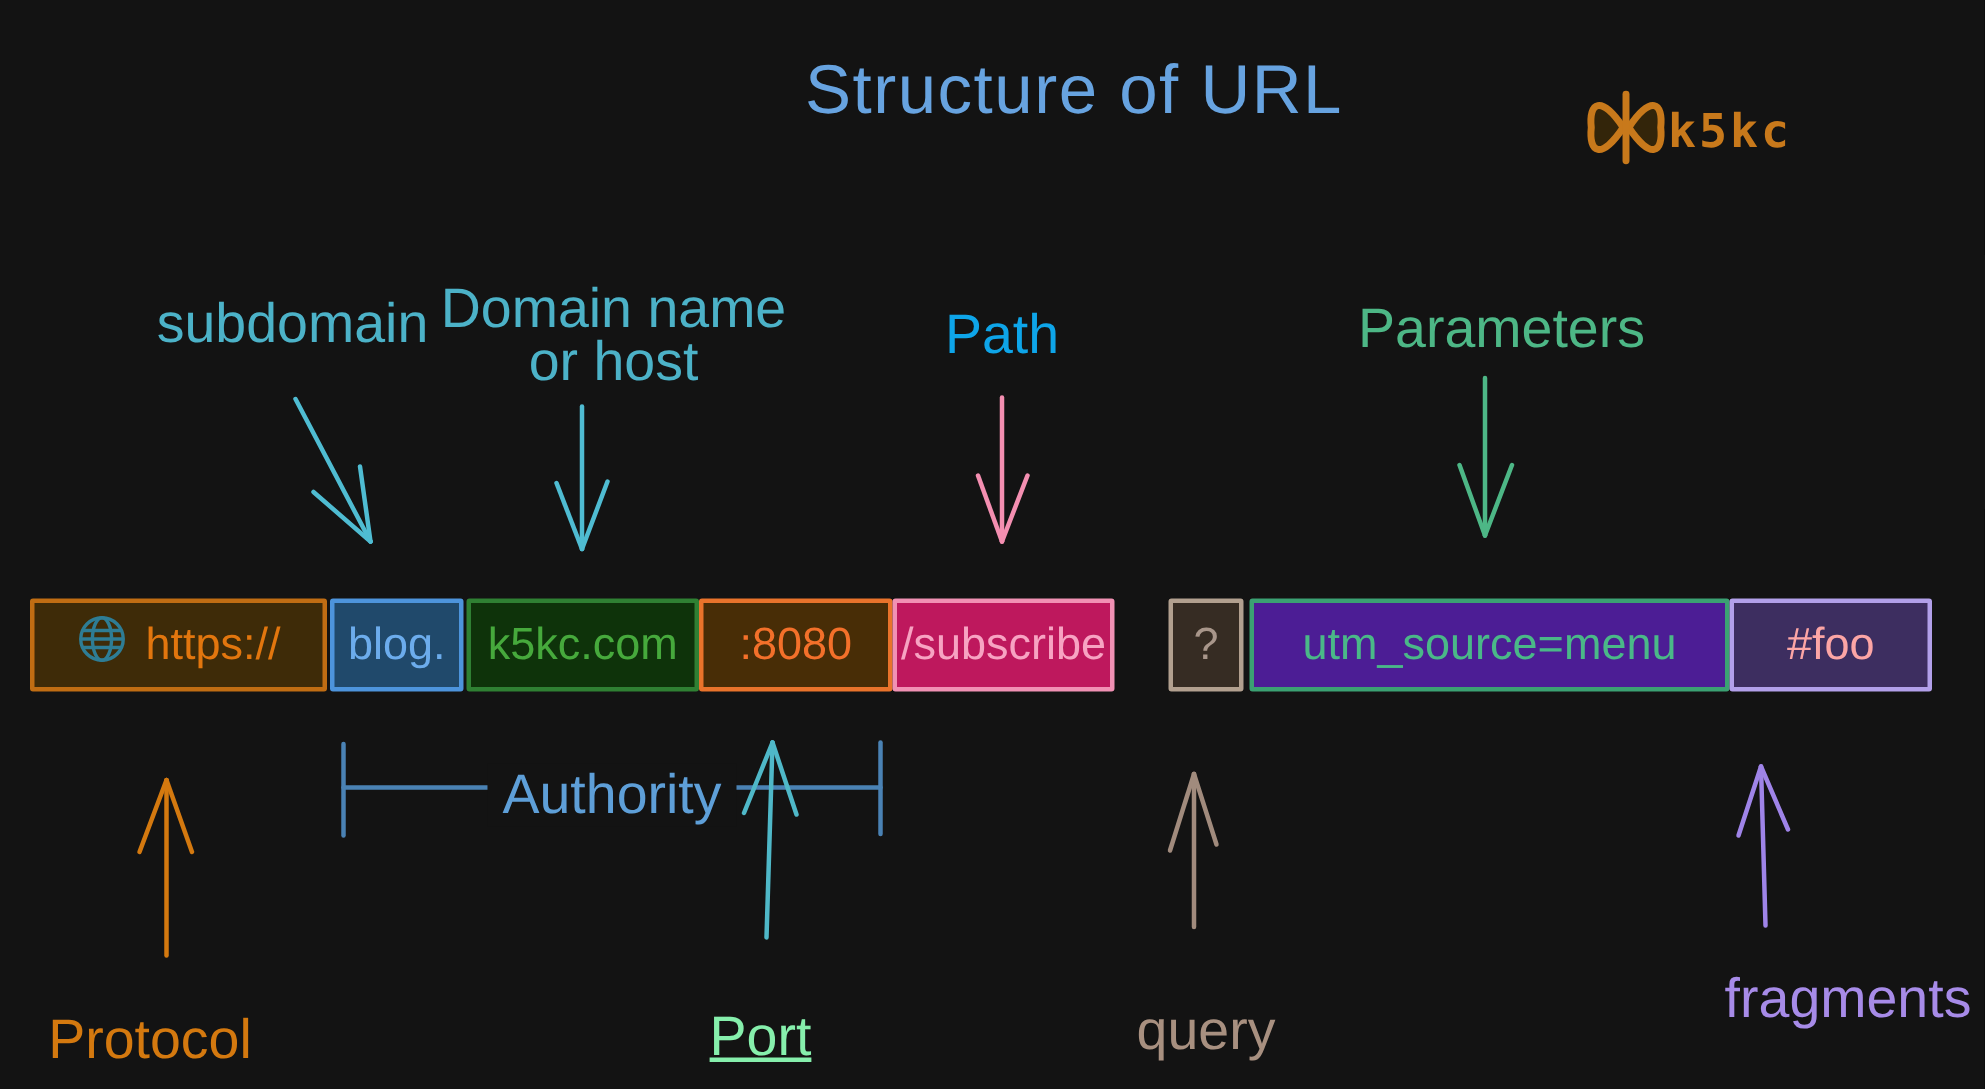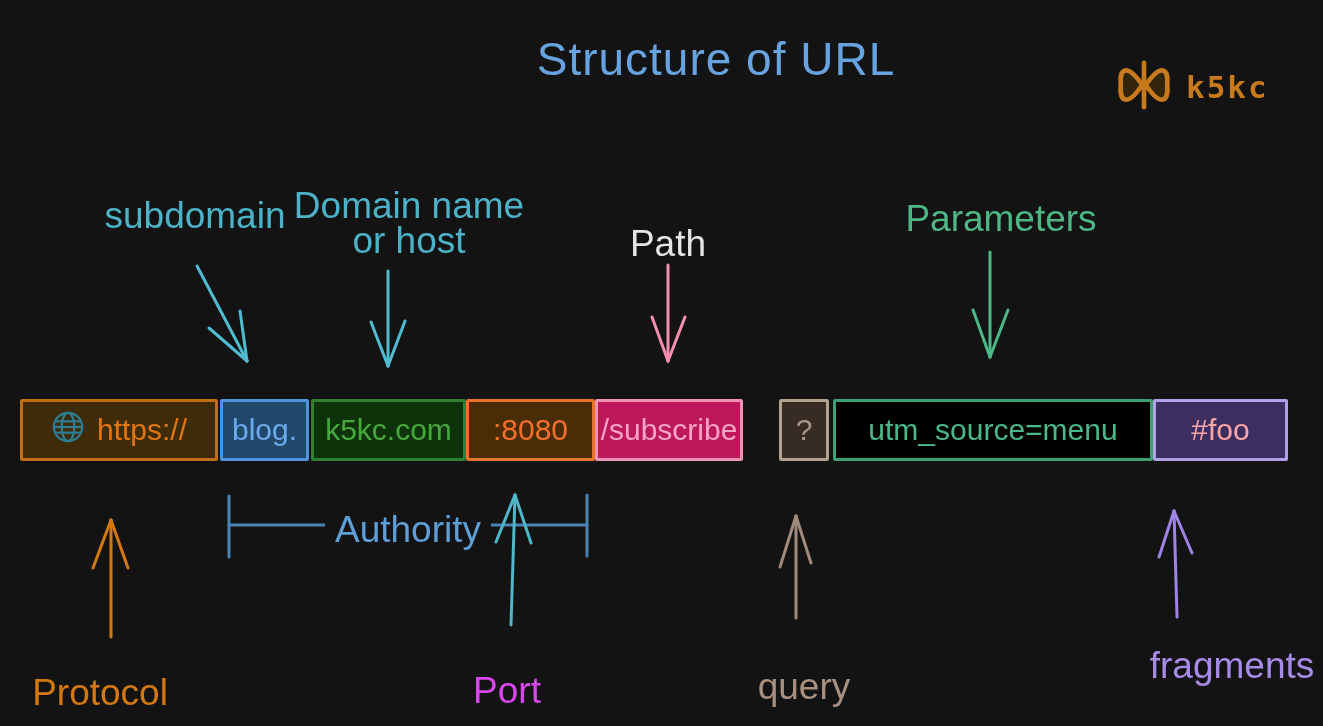--- a/index.html
+++ b/index.html
@@ -4,44 +4,44 @@
 <style>
   html,body{margin:0;padding:0;background:#0d0d0d;}
   .canvas{
     position:relative;width:1323px;height:726px;background:#131313;
     font-family:"Liberation Sans",sans-serif;overflow:hidden;
   }
   .title{
     position:absolute;top:32px;left:716px;transform:translateX(-50%);
     font-size:46px;color:#67a3e0;white-space:nowrap;letter-spacing:1px;text-align:center;
   }
-  .brand{position:absolute;top:60px;left:1116px;display:flex;align-items:center;gap:14px;}
+  .brand{position:absolute;top:60px;left:1056px;display:flex;align-items:center;}
   .brand-text{font-family:"DejaVu Sans Mono",monospace;font-weight:bold;font-size:31px;color:#c8791b;letter-spacing:2px;}
   
   .seg{
     position:absolute;top:399px;height:62px;box-sizing:border-box;
     display:flex;align-items:center;justify-content:center;gap:12px;
     border:3px solid;border-radius:2px;font-size:30px;white-space:nowrap;
   }
   .seg-protocol {left:20px;  width:198px;background:#3e2b08;border-color:#c06d13;color:#e2760e;}
   .seg-subdomain{left:220px; width:89px; background:#20496b;border-color:#4d94dc;color:#6cacec;}
   .seg-domain   {left:311px; width:155px;background:#0e330a;border-color:#2f8033;color:#46a93c;}
   .seg-port     {left:466px; width:129px;background:#482d06;border-color:#e9732b;color:#f3702a;}
   .seg-path     {left:595px; width:148px;background:#be185d;border-color:#f191b4;color:#f7a3c2;align-items:center;}
   .seg-query    {left:779px; width:50px; background:#362c23;border-color:#b2a08f;color:#a8968a;}
-  .seg-params   {left:833px; width:320px;background:#000000;border-color:#3ba173;color:#4ab888;}
+  .seg-params   {left:833px; width:320px;background:#4c1d95;border-color:#3ba173;color:#4ab888;}
   .seg-fragment {left:1153px;width:135px;background:#3d2e60;border-color:#b2a0ea;color:#fca5a5;}
   
   .lbl{position:absolute;transform:translateX(-50%);font-size:37px;white-space:nowrap;text-align:center;}
   .lbl-subdomain {left:195px; top:195px;color:#4cb2c8;}
   .lbl-domain    {left:409px; top:188px;color:#4cb2c8;line-height:35px;}
-  .lbl-path      {left:668px; top:202px;color:#e5e5e5;margin-top:21px;}
+  .lbl-path      {left:668px; top:202px;color:#0ea5e9;}
   .lbl-parameters{left:1001px;top:198px;color:#4db786;}
   .lbl-protocol  {left:100px; top:672px;color:#d4790f;}
-  .lbl-port      {left:507px; top:670px;color:#d946ef;}
+  .lbl-port      {left:507px; top:670px;color:#86efac;text-decoration:underline;}
   .lbl-query     {left:804px; top:666px;color:#a89080;}
   .lbl-fragments {left:1232px;top:645px;color:#a78be8;}
   .lbl-authority {left:408px; top:509px;color:#5e9fd8;background:#131313;padding:0 10px;}
   .overlay{position:absolute;left:0;top:0;pointer-events:none;}
 </style>
 </head>
 <body>
 
 <div class="canvas">
 

